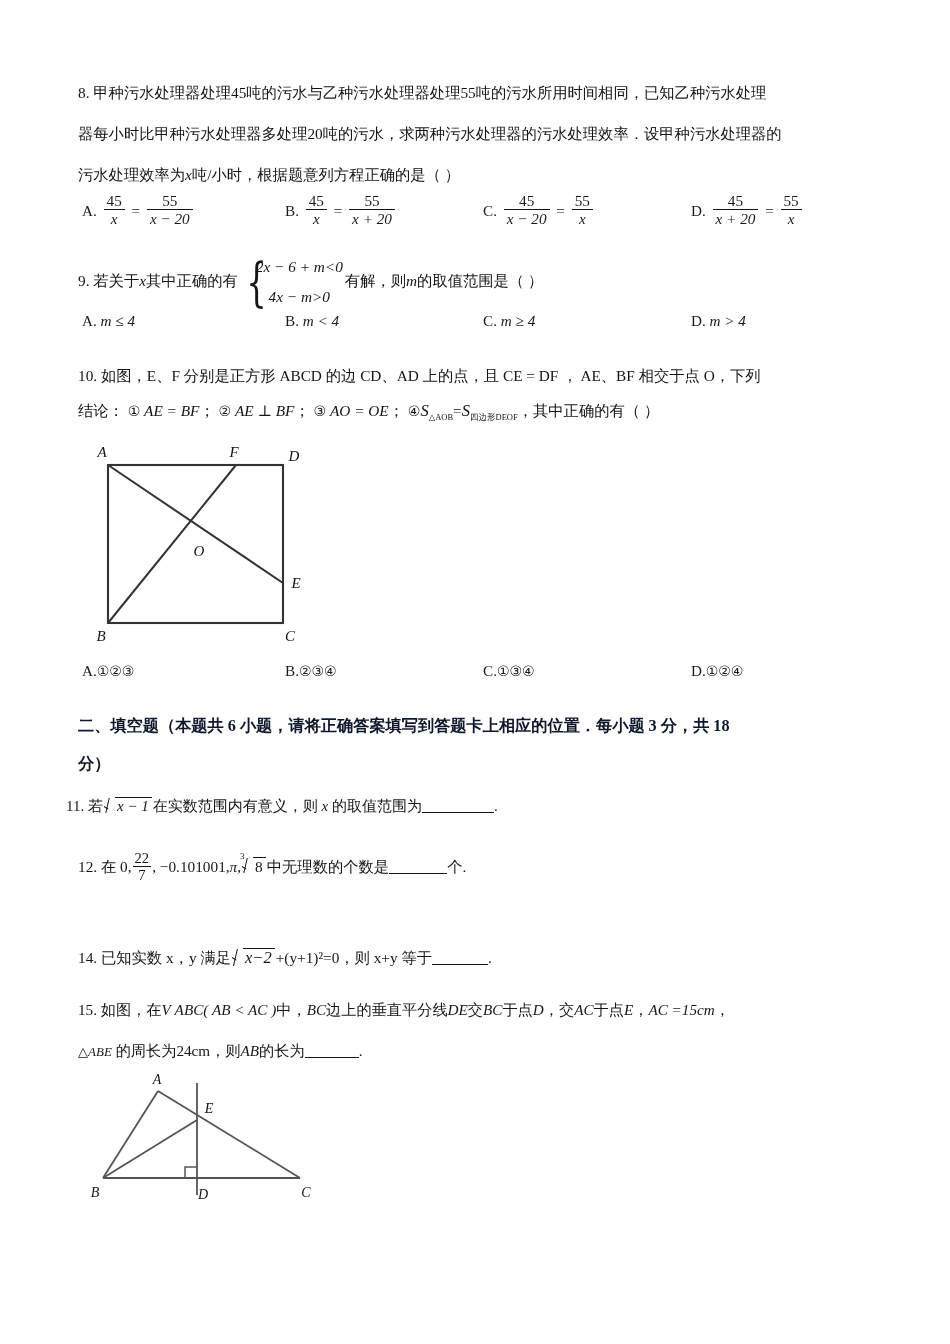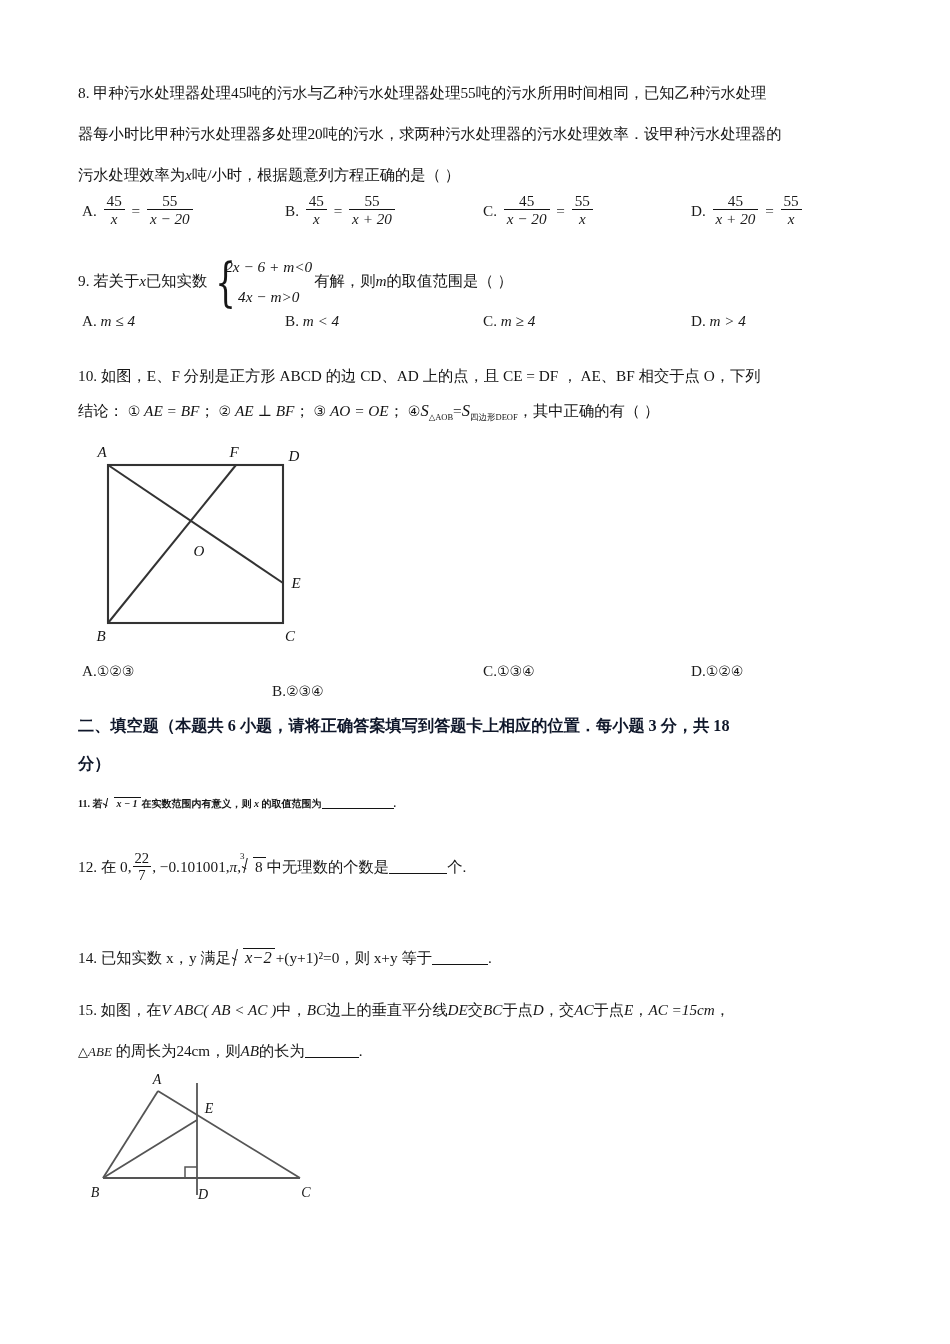--- a/index.html
+++ b/index.html
@@ -227,21 +227,21 @@
       <span>=</span>
       <span class="frac">
         <span class="num up">55</span>
         <span class="den mi">x</span>
       </span>
     </span>
   </div>
 
   <div class="block" style="left:78px; top:252px; width:810px; font-size:15.3px;">
     <span>9.</span>
-    <span>若关于</span><span class="mi">x</span><span>已知实数</span><span class="system"><span class="brace">{</span><span class="row mi">2x − 6 + m&lt;0</span><span class="row mi">4x − m&gt;0</span></span><span>有解，则</span><span class="mi">m</span><span>的取值范围是（      ）</span>
+    <span>若关于</span><span class="mi">x</span><span>其中正确的有</span><span class="system"><span class="brace">{</span><span class="row mi">2x − 6 + m&lt;0</span><span class="row mi">4x − m&gt;0</span></span><span>有解，则</span><span class="mi">m</span><span>的取值范围是（      ）</span>
   </div>
 
   <div class="optrow" style="top:312px;">
     <span class="opt" style="left:4px; top:0;">
       <span>A.</span>
       <span class="mi">m ≤ 4</span>
     </span>
     <span class="opt" style="left:207px; top:0;">
       <span>B.</span>
       <span class="mi">m &lt; 4</span>
@@ -286,39 +286,39 @@
       <text x="208" y="145" font-size="15" font-style="italic" font-family="Liberation Serif, serif" text-anchor="middle" fill="#141414">E</text>
       <text x="13" y="198" font-size="15" font-style="italic" font-family="Liberation Serif, serif" text-anchor="middle" fill="#141414">B</text>
       <text x="202" y="198" font-size="15" font-style="italic" font-family="Liberation Serif, serif" text-anchor="middle" fill="#141414">C</text>
     </svg>
   </div>
 
   <div class="optrow" style="top:662px;">
     <span class="opt" style="left:4px; top:0;">
       <span>A.</span><span class="circnum">①②③</span>
     </span>
-    <span class="opt" style="left:194px; top:0;margin-top:20px;">
+    <span class="opt" style="left:207px; top:0;">
       <span>B.</span><span class="circnum">②③④</span>
     </span>
     <span class="opt" style="left:405px; top:0;">
       <span>C.</span><span class="circnum">①③④</span>
     </span>
     <span class="opt" style="left:613px; top:0;">
       <span>D.</span><span class="circnum">①②④</span>
     </span>
   </div>
 
   <div class="sect-head" style="top:707px;">
     <span>二、填空题（本题共 6 小题，请将正确答案填写到答题卡上相应的位置．每小题 3 分，共 18</span>
   </div>
   <div class="sect-head" style="top:745px;">
     <span>分）</span>
   </div>
 
-  <div class="block" style="left:78px; top:797px; width:810px; font-size:10px;font-weight:bold;">
+  <div class="block" style="left:66px; top:797px; width:810px; font-size:15px;">
     <span>11.</span>
     <span>若</span><span class="sqrt"><span class="rad-body mi">x − 1</span></span><span>在实数范围内有意义，则</span> <span class="mi">x</span> <span>的取值范围为</span><span class="blank-u" style="width:72px;"></span><span>.</span>
   </div>
 
   <div class="block" style="left:78px; top:850px; width:810px; font-size:15.3px;">
     <span>12.</span>
     <span>在 0,</span><span class="frac-sm"><span class="num">22</span><span class="den">7</span></span><span>, −0.101001,</span><span class="mi">π</span><span>,</span><span class="sqrt"><span class="sqrt-idx">3</span><span class="rad-body">8</span></span><span>中无理数的个数是</span><span class="blank-u" style="width:58px;"></span><span>个.</span>
   </div>
 
 

